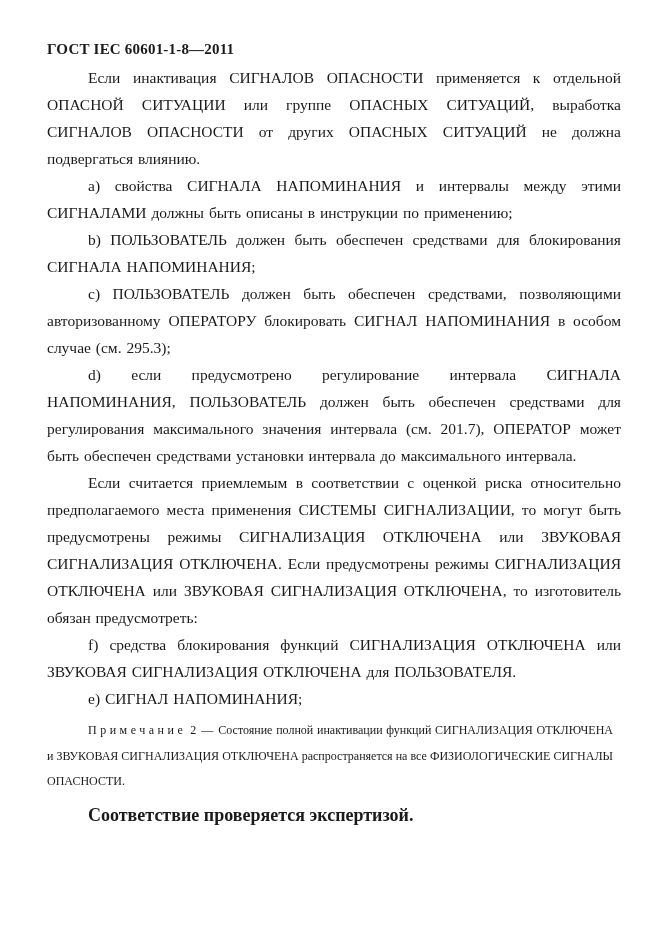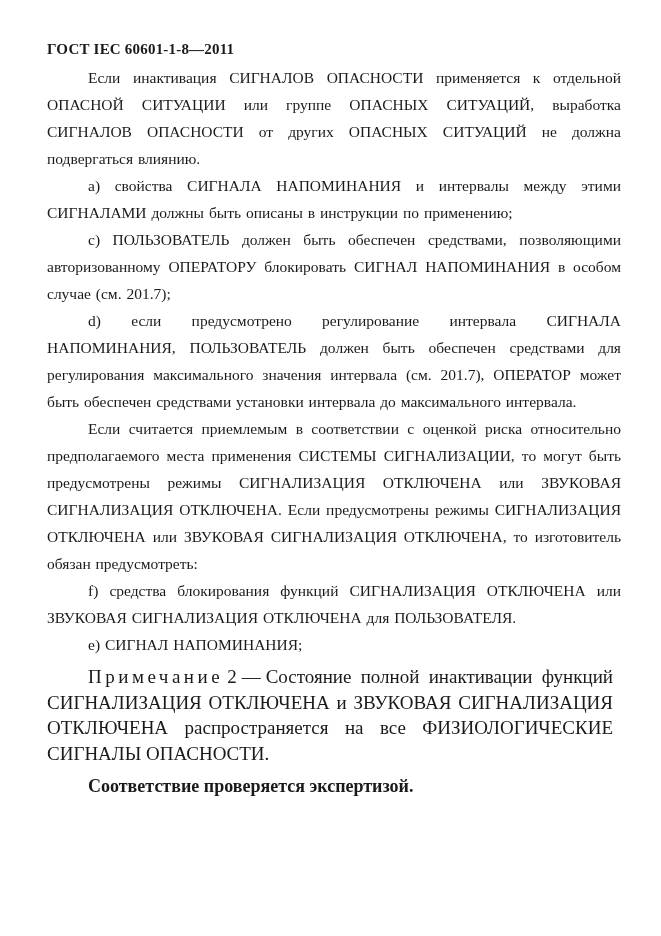--- a/index.html
+++ b/index.html
@@ -27,21 +27,21 @@
   }
   .para {
     font-size: 15.5px;
     line-height: 27px;
     text-align: justify;
     text-indent: 41px;
     margin: 0;
     word-spacing: 1px;
   }
   .note {
-    font-size: 19px;
+    font-size: 12px;
     line-height: 25.5px;
     text-align: justify;
     text-indent: 41px;
     margin: 6px 8px 0 0;
   }
   .note-label {
     letter-spacing: 3.5px;
   }
   .note-num {
     margin: 0 5px 0 4px;
@@ -64,21 +64,22 @@
 </style>
 </head>
 <body>
 
 <div class="page">
 
   <div class="doc-header">ГОСТ IEC 60601-1-8—2011</div>
 
   <p class="para">Если инактивация СИГНАЛОВ ОПАСНОСТИ применяется к отдельной ОПАСНОЙ СИТУАЦИИ или группе ОПАСНЫХ СИТУАЦИЙ, выработка СИГНАЛОВ ОПАСНОСТИ от других ОПАСНЫХ СИТУАЦИЙ не должна подвергаться влиянию.</p>
   <p class="para">a) свойства СИГНАЛА НАПОМИНАНИЯ и интервалы между этими СИГНАЛАМИ должны быть описаны в инструкции по применению;</p>
-  <p class="para">c) ПОЛЬЗОВАТЕЛЬ должен быть обеспечен средствами, позволяющими авторизованному ОПЕРАТОРУ блокировать СИГНАЛ НАПОМИНАНИЯ в особом случае (см. 201.7);</p>
+  <p class="para">b) ПОЛЬЗОВАТЕЛЬ должен быть обеспечен средствами для блокирования СИГНАЛА НАПОМИНАНИЯ;</p>
+  <p class="para">c) ПОЛЬЗОВАТЕЛЬ должен быть обеспечен средствами, позволяющими авторизованному ОПЕРАТОРУ блокировать СИГНАЛ НАПОМИНАНИЯ в особом случае (см. 295.3);</p>
   <p class="para">d) если предусмотрено регулирование интервала СИГНАЛА НАПОМИНАНИЯ, ПОЛЬЗОВАТЕЛЬ должен быть обеспечен средствами для регулирования максимального значения интервала (см. 201.7), ОПЕРАТОР может быть обеспечен средствами установки интервала до максимального интервала.</p>
   <p class="para">Если считается приемлемым в соответствии с оценкой риска относительно предполагаемого места применения СИСТЕМЫ СИГНАЛИЗАЦИИ, то могут быть предусмотрены режимы СИГНАЛИЗАЦИЯ ОТКЛЮЧЕНА или ЗВУКОВАЯ СИГНАЛИЗАЦИЯ ОТКЛЮЧЕНА. Если предусмотрены режимы СИГНАЛИЗАЦИЯ ОТКЛЮЧЕНА или ЗВУКОВАЯ СИГНАЛИЗАЦИЯ ОТКЛЮЧЕНА, то изготовитель обязан предусмотреть:</p>
   <p class="para">f) средства блокирования функций СИГНАЛИЗАЦИЯ ОТКЛЮЧЕНА или ЗВУКОВАЯ СИГНАЛИЗАЦИЯ ОТКЛЮЧЕНА для ПОЛЬЗОВАТЕЛЯ.</p>
   <p class="para">e)  СИГНАЛ НАПОМИНАНИЯ;</p>
 
   <p class="note"><span class="note-label">Примечание</span><span class="note-num">2</span><span class="note-dash">—</span><span>Состояние полной инактивации функций СИГНАЛИЗАЦИЯ ОТКЛЮЧЕНА и ЗВУКОВАЯ СИГНАЛИЗАЦИЯ ОТКЛЮЧЕНА распространяется на все ФИЗИОЛОГИЧЕСКИЕ СИГНАЛЫ ОПАСНОСТИ.</span></p>
 
   <p class="compliance">Соответствие проверяется экспертизой.</p>
 
 

